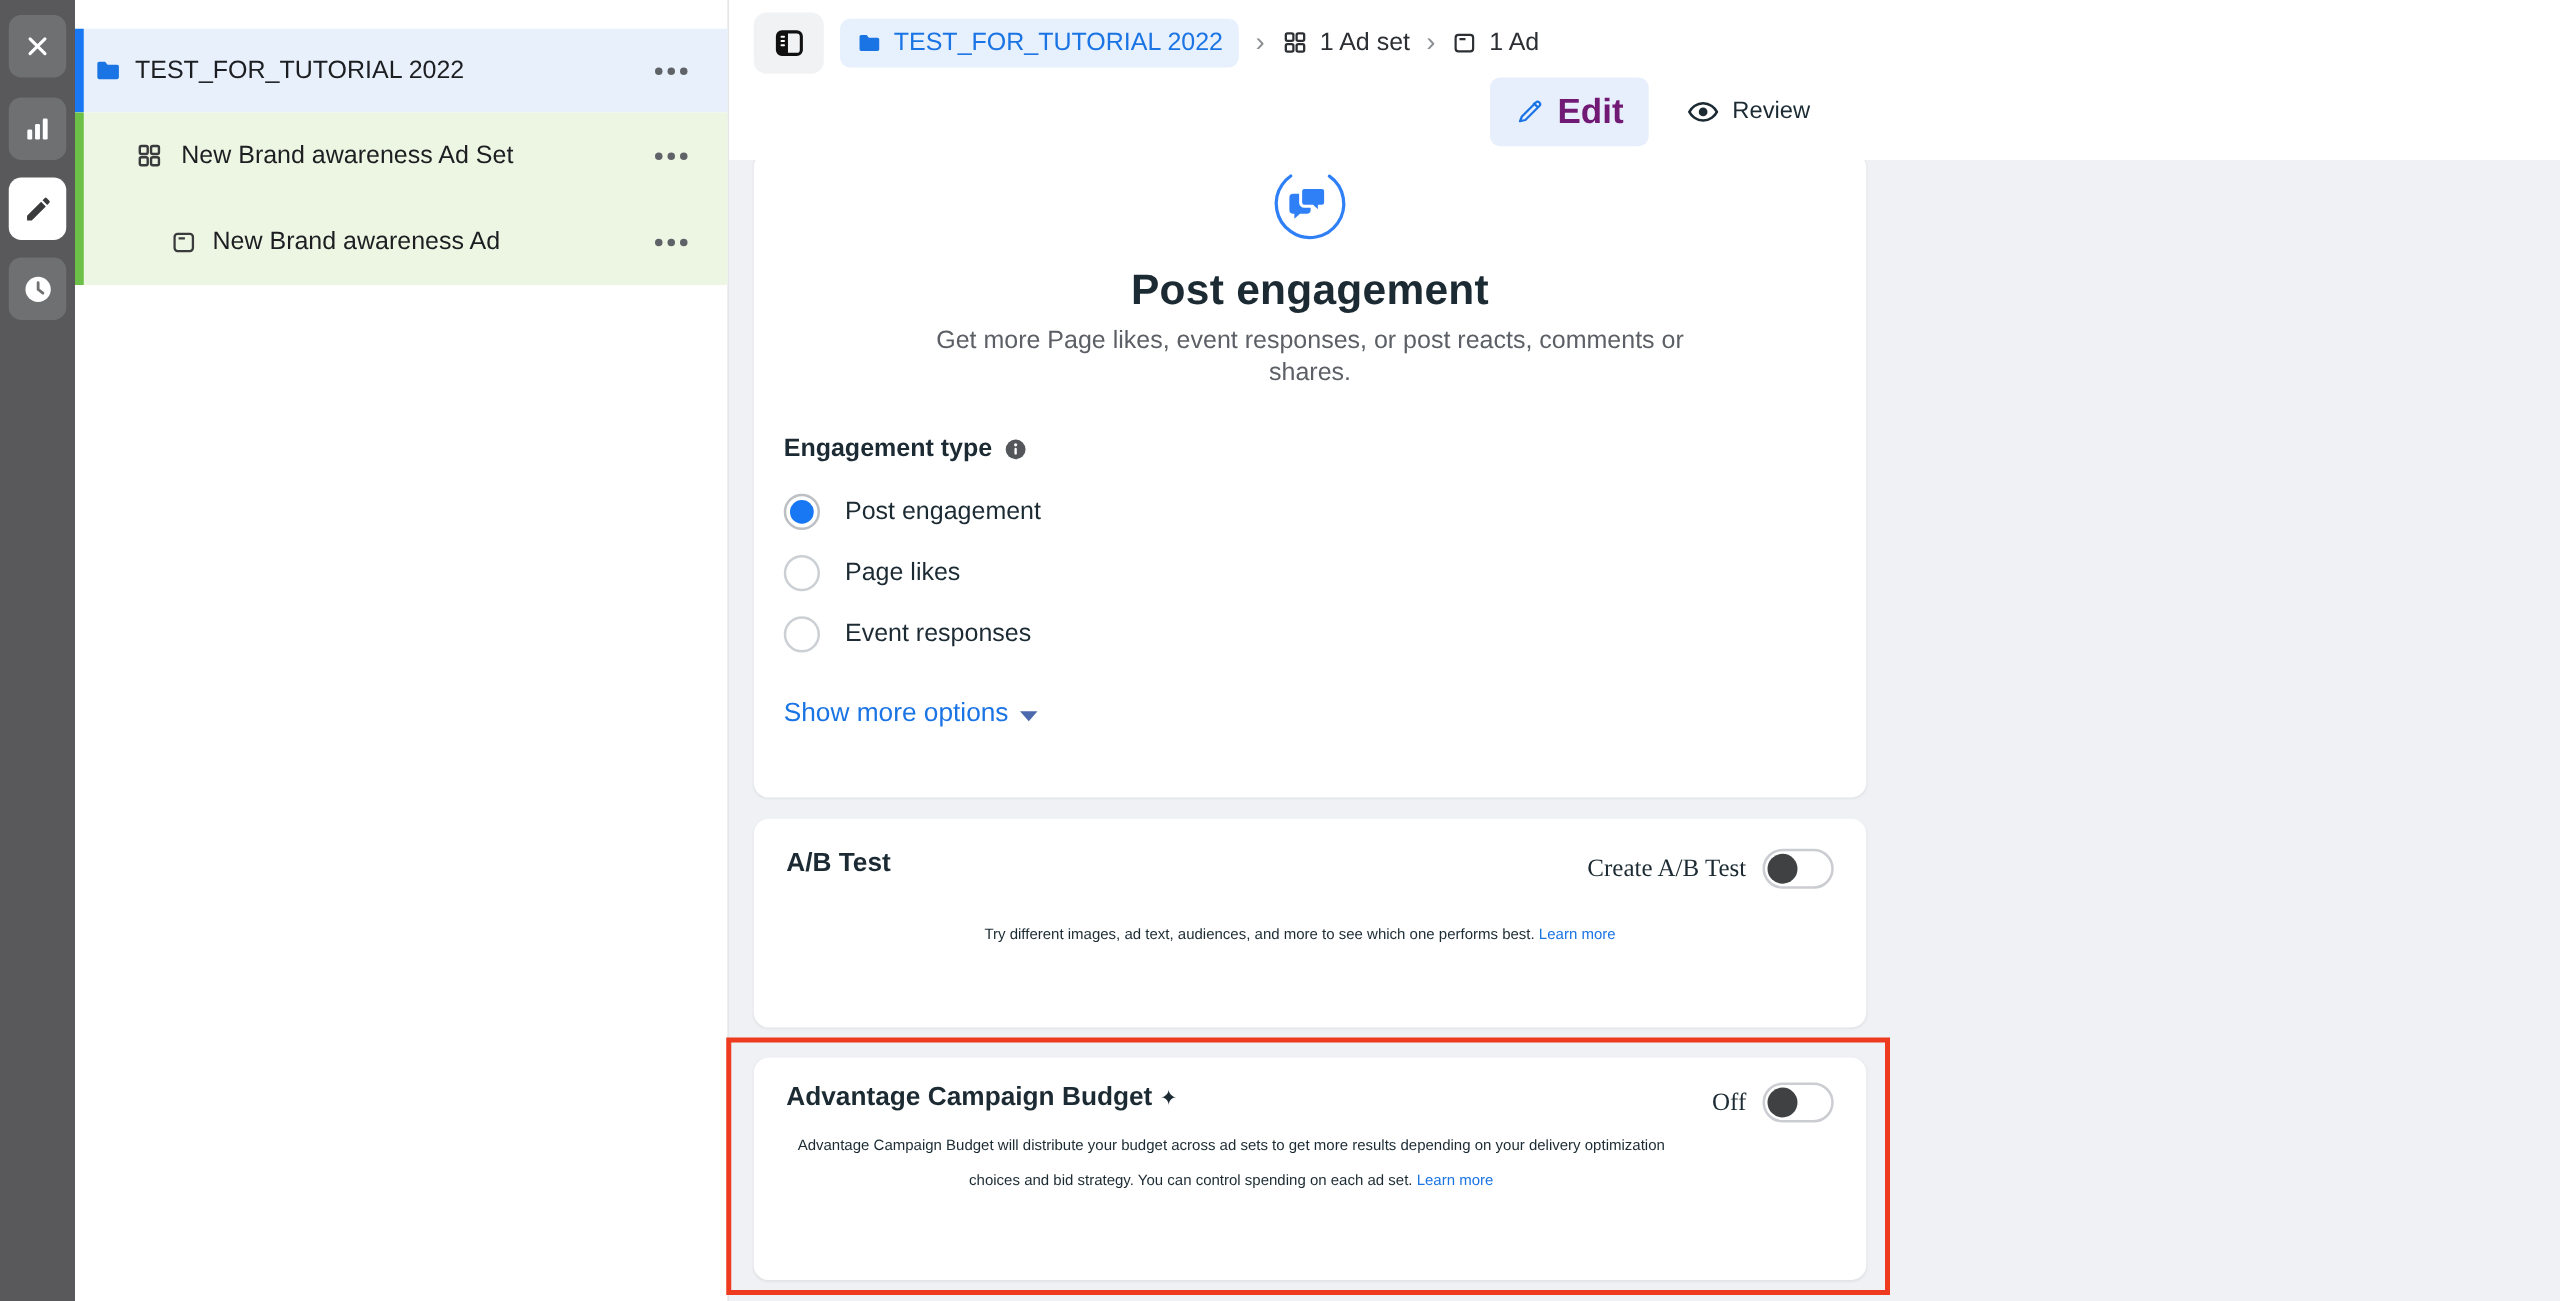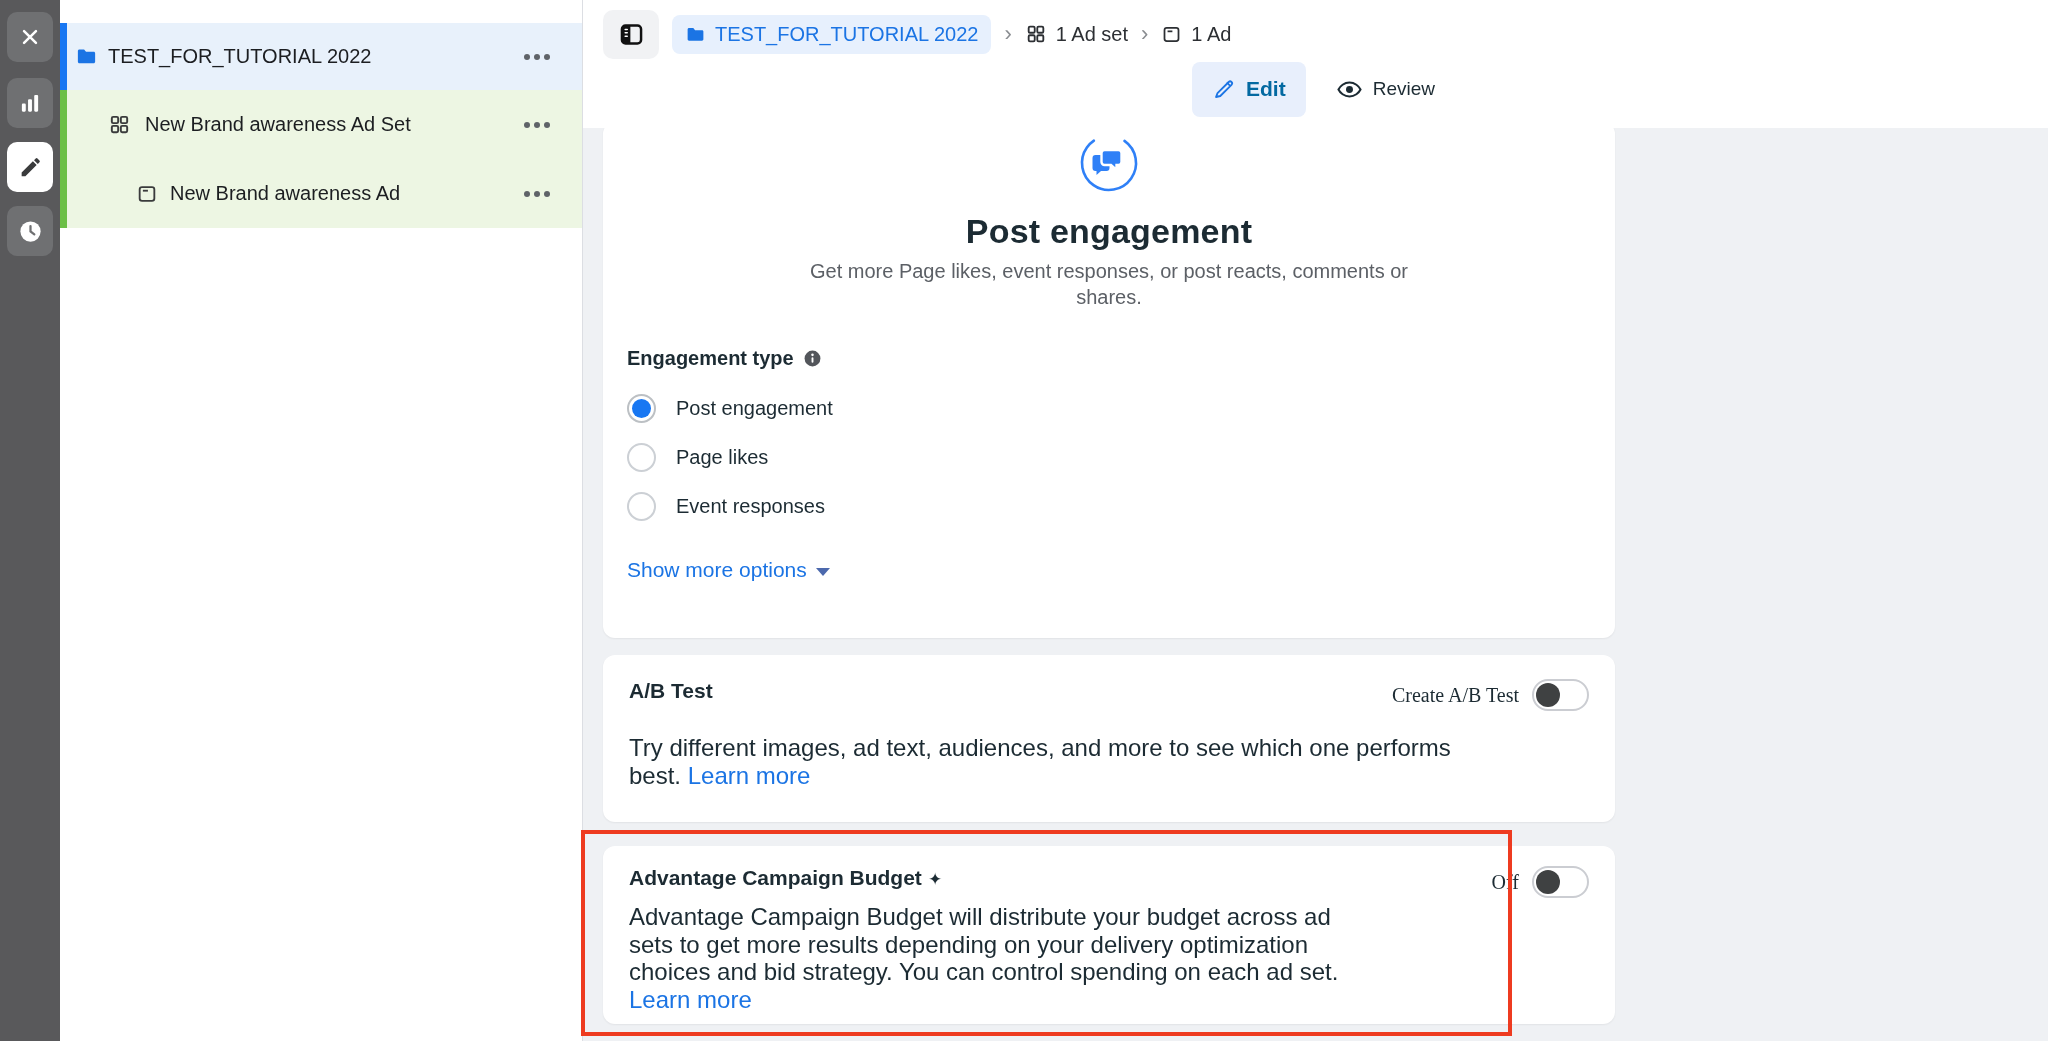--- a/index.html
+++ b/index.html
@@ -41,27 +41,27 @@
   .status-cluster { position:absolute; right:12px; top:4px; height:60px; display:flex; align-items:center; gap:15px; }
   .green-ring { width:13px; height:13px; border-radius:50%; border:3.5px solid #31a24c; }
   .status-text { font-size:21px; color:#1c2b33; }
   .vdiv { width:1px; height:36px; background:#d0d2d6; }
   .toggle-on { position:relative; width:57px; height:30px; border-radius:15px; background:#d5e3f8; }
   .toggle-on .knob { position:absolute; right:2px; top:2px; width:26px; height:26px; border-radius:50%; background:#1877f2; }
   .menu-btn { width:59px; height:54px; border-radius:10px; background:#f3f4f6; display:flex; align-items:center; justify-content:center; gap:4px; }
   .menu-btn i { width:5px; height:5px; border-radius:50%; background:#2c2f33; }
   .tabsrow { position:absolute; left:609px; top:61px; display:flex; align-items:center; gap:30px; height:56px; }
   .tab-edit { display:flex; align-items:center; gap:10px; height:55px; padding:0 20px; border-radius:8px; background:#e8effc; }
-  .tab-edit span { color:#0369a1; font-size:21px; font-weight:700; }
+  .tab-edit span { color:#701a75; font-size:28px; font-weight:700; }
   .tab-review { display:flex; align-items:center; gap:10px; }
   .tab-review span { color:#1c2b33; font-size:19px; }
 
   
   .mainbg { position:absolute; left:583px; top:128px; width:1465px; height:913px; background:#eff1f4; z-index:5; }
-  .card { position:absolute; left:20px; width:1012px; background:#fff; border-radius:12px; box-shadow:0 1px 2px rgba(0,0,0,.06); }
+  .card { position:absolute; left:20px; width:890px; background:#fff; border-radius:12px; box-shadow:0 1px 2px rgba(0,0,0,.06); }
   .card1 { top:-6px; height:516px; }
   .card2 { top:527px; height:167px; padding:24px 26px; }
   .card3 { top:718px; height:178px; padding:20px 26px; }
 
   .hero { text-align:center; padding-top:8px; }
   .hero-title { font-size:34px; font-weight:600; color:#1c2b33; margin-top:14px; letter-spacing:.2px; }
   .hero-sub { width:645px; margin:7px auto 0; font-size:20px; line-height:26px; color:#5c6066; }
 
   .eng-section { text-align:left; padding-left:24px; margin-top:37px; }
   .eng-label-row { display:flex; align-items:center; gap:9px; }
@@ -76,21 +76,21 @@
   .showmore { margin-top:27px; display:flex; align-items:center; gap:9px; width:max-content; cursor:pointer; }
   .showmore span { color:#1b74e4; font-size:21px; }
   .tri-down { width:0; height:0; border-left:7px solid transparent; border-right:7px solid transparent; border-top:8px solid #4c69ad; margin-top:3px; }
 
   .card-head { display:flex; align-items:flex-start; justify-content:space-between; }
   .card-title { font-size:21px; font-weight:700; color:#1c2b33; }
   .head-right { display:flex; align-items:center; gap:13px; }
   .head-right .lbl { font-size:20px; color:#1c2b33; white-space:nowrap;font-family:Liberation Serif, serif; }
   .toggle-off { position:relative; width:57px; height:32px; border-radius:16px; background:#fff; border:2px solid #cbcdd2; }
   .toggle-off .knob { position:absolute; left:2px; top:2px; width:24px; height:24px; border-radius:50%; background:#3f4142; }
-  .card-body { font-size:24px; line-height:27.5px; color:#1c2b33; }
+  .card-body { font-size:12px; line-height:27.5px; color:#1c2b33;text-align:center; }
   .card2 .card-body { margin-top:23px; width:822px; }
   .card3 .card-body { margin-top:5px; width:712px; }
   a.inline-link { color:#1b74e4; text-decoration:none; }
   .sparkle { font-size:17px; color:#1c2b33; margin-left:6px; }
 
   
   .red-annot { position:absolute; left:581px; top:830px; width:931px; height:206px; border:4px solid #ee3b20; z-index:40; pointer-events:none; }
 </style>
 </head>
 <body>

